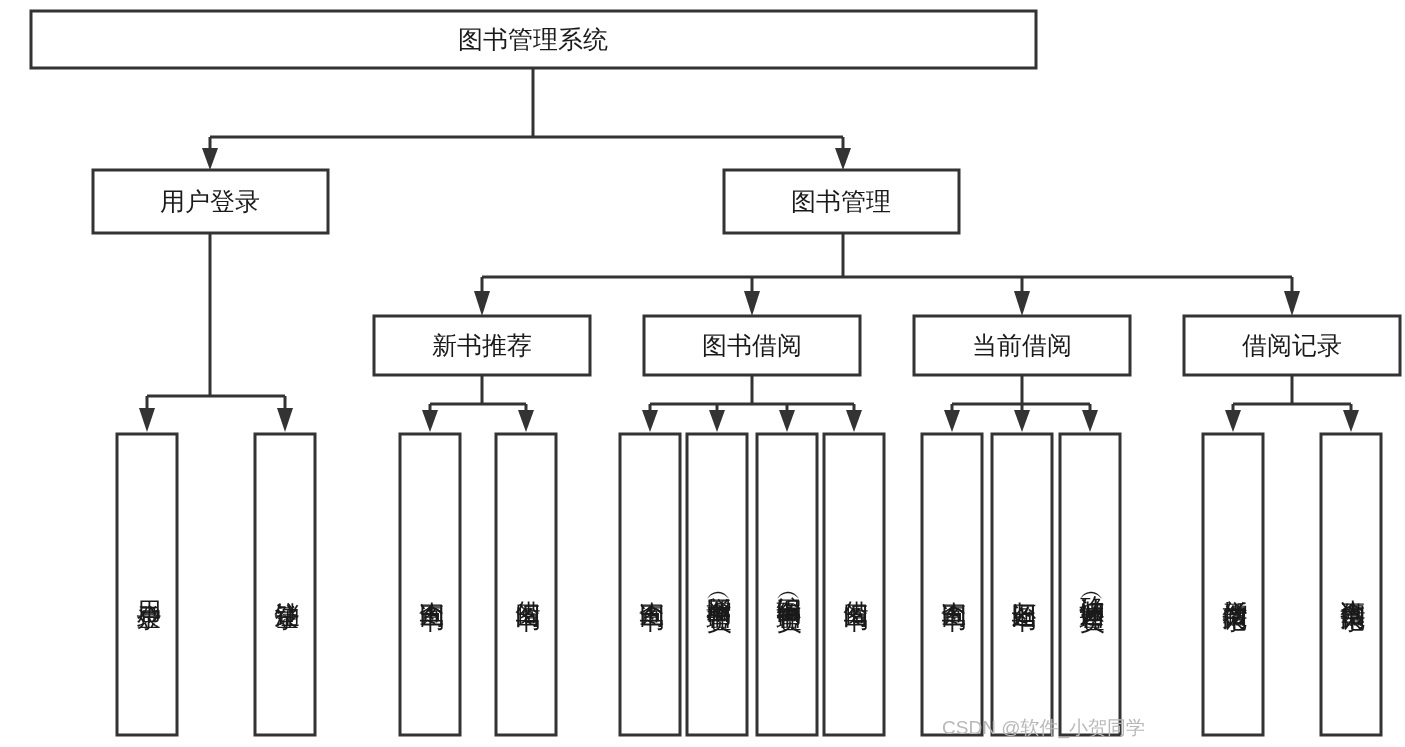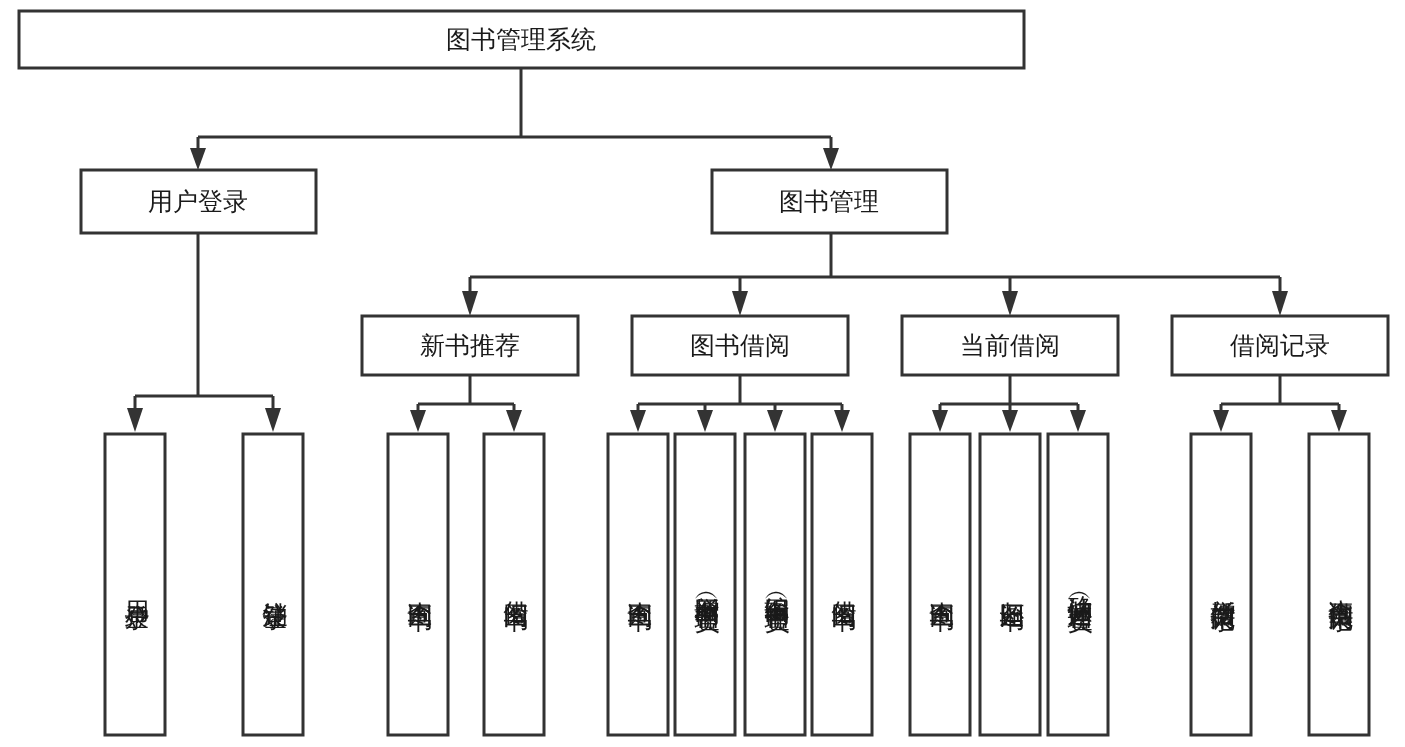--- a/index.html
+++ b/index.html
@@ -9,21 +9,21 @@
   }
   body {
     width: 1405px;
     height: 747px;
     font-family: "Liberation Sans", "DejaVu Sans", sans-serif;
     overflow: hidden;
     position: relative;
   }
   #diagram-root {
     position: absolute;
-    top: 0; left: 0;
+    top: 0; left: 12px;
     width: 1143px;
     height: 747px;
   }
   svg.flowchart {
     display: block;
     width: 1405px;
     height: 747px;
   }
   .node-rect {
     fill: #ffffff;
@@ -243,13 +243,14 @@
       <text class="node-label vertical" x="1221" y="585">新增借阅记录</text>
     </g>
 
     <g>
       <rect class="node-rect" x="1309" y="434" width="60" height="301"></rect>
       <text class="node-label vertical" x="1339" y="585">查询借阅记录</text>
     </g>
 
   </svg>
 
+  <div class="watermark">CSDN @软件_小贺同学</div>
 </div>
 
 </body></html>

